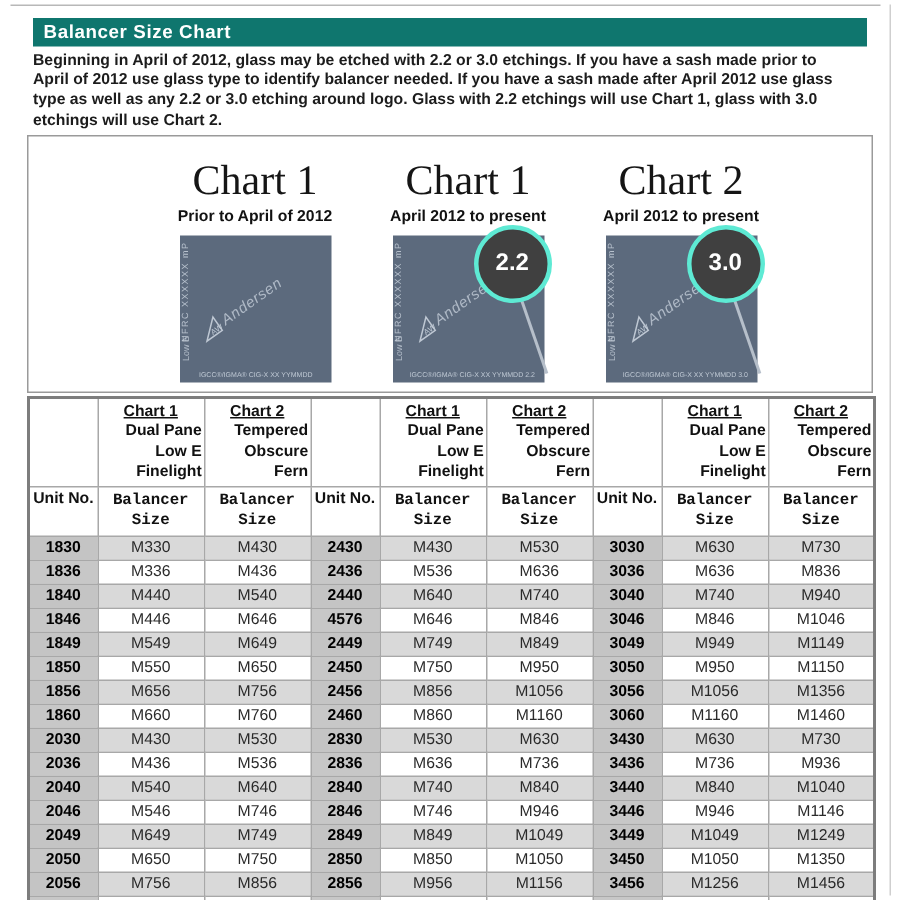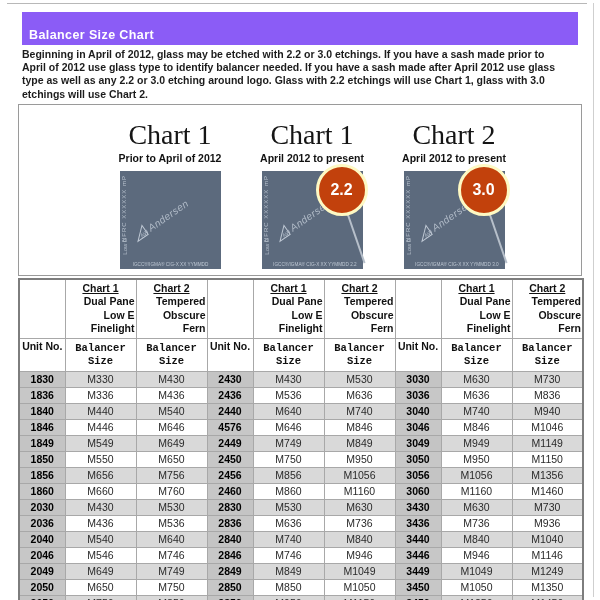--- a/index.html
+++ b/index.html
@@ -4,22 +4,22 @@
 <style>
   html,body{margin:0;padding:0;}
   body{
     width:600px;height:600px;background:#ffffff;position:relative;
     font-family:"Liberation Sans",sans-serif;color:#111;overflow:hidden;
   }
   .page-topline{position:absolute;top:3px;left:7px;width:580px;border-top:1px solid #b8b8b8;}
   .page-rightline{position:absolute;top:3px;right:6px;height:594px;border-right:1px solid #cfcfcf;}
   .content{margin:12px 18px 0 18px;}
   .title-bar{
-    background:#8b5cf6;color:#fff;font-weight:bold;font-size:12.5px;
-    letter-spacing:.4px;padding:16px 7px 3px;margin:0 4px;
+    background:#0f766e;color:#fff;font-weight:bold;font-size:12.5px;
+    letter-spacing:.4px;padding:2px 7px 3px;margin:0 4px;
   }
   .intro{
     font-size:10.5px;font-weight:bold;color:#1c1c1c;line-height:1.26;
     margin:3px 20px 3px 4px;
   }
   
   .charts-box{
     border:1px solid #9a9a9a;height:172px;box-sizing:border-box;
     display:flex;justify-content:center;gap:22px;padding-top:16px;padding-left:24px;
     background:#fff;margin-bottom:2px;
@@ -44,22 +44,22 @@
     transform:rotate(-35deg);transform-origin:40% 60%;opacity:.9;
   }
   .etch-logo .tri{width:16px;height:14px;flex:0 0 auto;}
   .etch-logo .word{font-size:10px;font-style:italic;letter-spacing:.5px;white-space:nowrap;opacity:.85;}
   .etch-bottom{
     position:absolute;left:0;bottom:2px;width:100%;font-size:6px;white-space:nowrap;
     transform:scale(.78);transform-origin:center bottom;opacity:.9;text-align:center;
   }
   .magnifier{position:absolute;right:-5px;top:-7px;width:52px;height:52px;}
   .mag-circle{
-    position:absolute;inset:0;border:3px solid #fef9c3;border-radius:50%;
-    background:#c2410c;display:flex;align-items:center;justify-content:center;
+    position:absolute;inset:0;border:3px solid #5eead4;border-radius:50%;
+    background:#404040;display:flex;align-items:center;justify-content:center;
     font-size:16px;font-weight:bold;color:#fff;box-sizing:border-box;
   }
   .mag-handle{
     position:absolute;left:30px;top:48px;width:2px;height:54px;background:#b6bfca;
     transform:rotate(-19deg);transform-origin:top center;
   }
   
   table.balancer{
     border-collapse:collapse;table-layout:fixed;width:564px;
     border:2px solid #7d7d7d;

